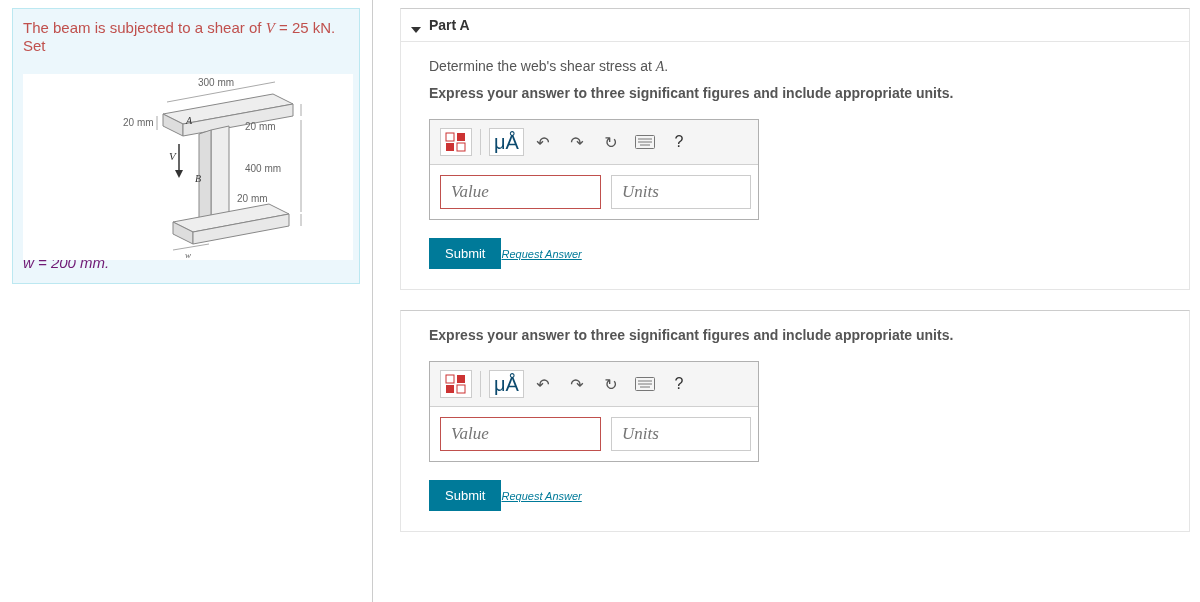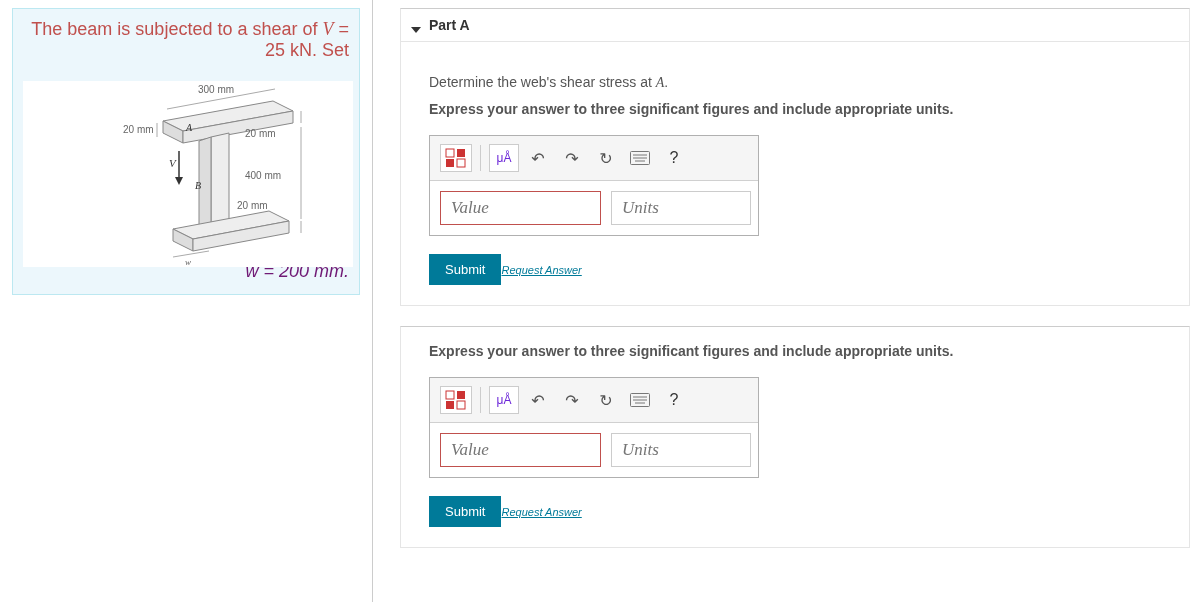--- a/index.html
+++ b/index.html
@@ -20,23 +20,22 @@
     flex-shrink: 0;
   }
   .problem-box {
     margin: 8px 12px;
     border: 1px solid #bce8f1;
     background: #ecf7fc;
     padding: 10px 10px 10px 10px;
   }
   .problem-text {
     color: #c0504d;
-    font-size: 18px;
+    font-size: 15px;
     margin-bottom: 2px;
-    text-align: right;
   }
   .problem-text .mathvar {
     font-style: italic;
     font-family: Georgia, 'Times New Roman', serif;
     color: #c0504d;
   }
   .figure-area {
     position: relative;
     width: 330px;
     height: 186px;
@@ -75,21 +74,20 @@
   .part-title {
     font-weight: bold;
     color: #333;
     font-size: 14px;
   }
   .part-body {
     padding: 16px 28px 20px 28px;
   }
   .question-text {
     margin-bottom: 10px;
-    margin-top: 16px;
   }
   .question-text .mathvar {
     font-style: italic;
     font-family: Georgia, 'Times New Roman', serif;
   }
   .instruction {
     font-weight: bold;
     margin-bottom: 18px;
   }
   .answer-box {
@@ -149,21 +147,21 @@
     font-size: 13px;
     cursor: pointer;
   }
   .req-link {
     color: #007a99;
     text-decoration: underline;
     font-size: 11px;
     cursor: pointer;
     font-style: italic;
   }
-  .mu-a { color: #6d28d9; font-size: 12px; }
+  .mu-a { color: #0c4a6e; font-size: 20px; }
   .keyboard-icon svg { display:block; }
   .arrow-icon { font-size: 16px; color: #555; }
   .refresh-icon { font-size: 16px; color: #555; }
   .help-icon { font-size: 16px; color: #333; }
 </style>
 </head>
 <body>
 
 <div class="page">
 

